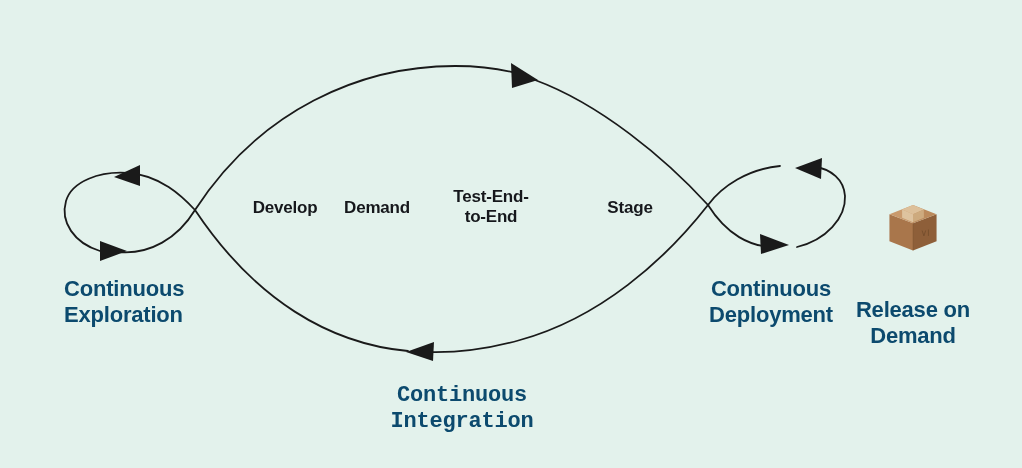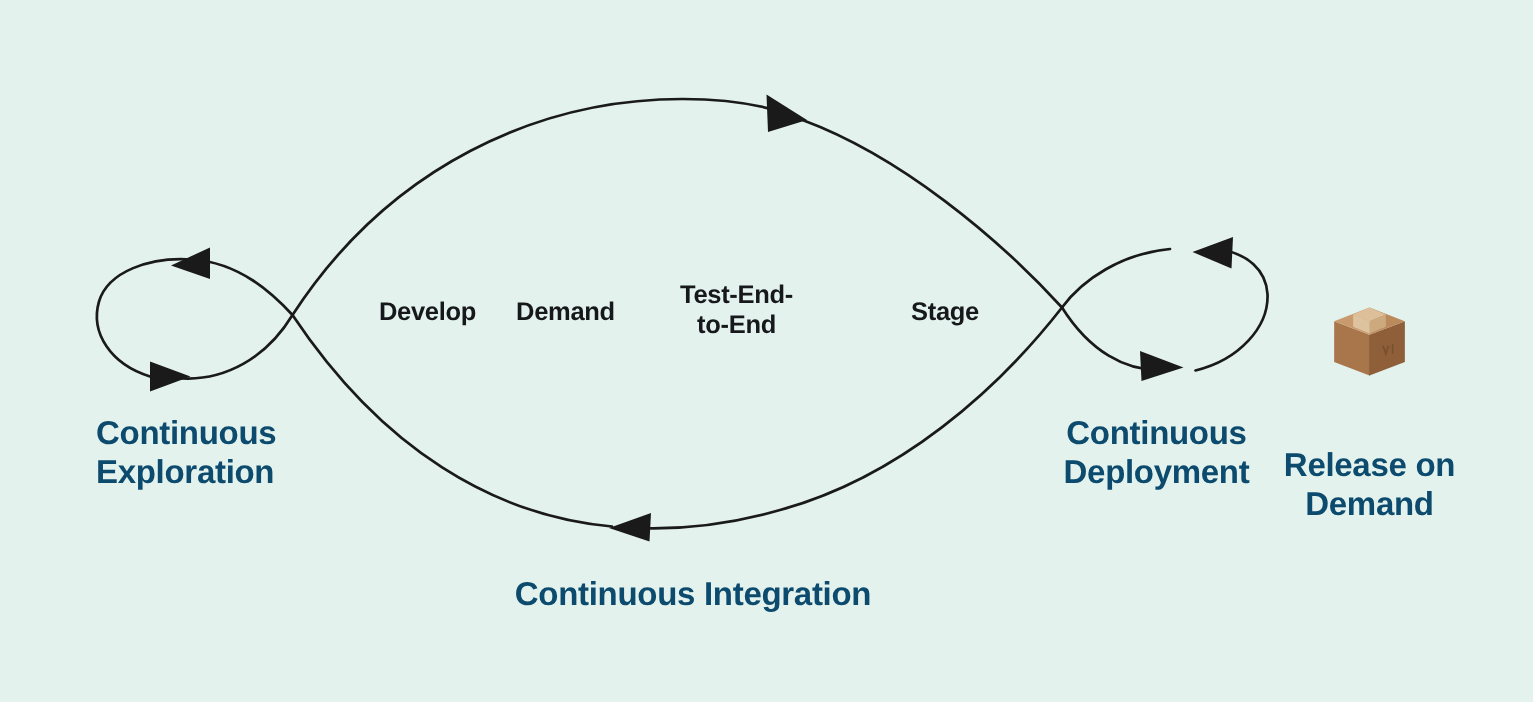--- a/index.html
+++ b/index.html
@@ -109,21 +109,21 @@
   <div class="node-label stage-label" style="left:337px; top:198px; width:80px;">Demand</div>
 
   <div class="node-label stage-label" style="left:441px; top:187px; width:100px;">Test-End-
 to-End</div>
 
   <div class="node-label stage-label" style="left:590px; top:198px; width:80px;text-align:center;">Stage</div>
 
   <div class="node-label phase-label phase-left" style="left:64px; top:276px; width:180px;">Continuous
 Exploration</div>
 
-  <div class="node-label phase-label phase-center" style="left:342px; top:383px; width:240px;">Continuous Integration</div>
+  <div class="node-label phase-label phase-center" style="left:342px; top:383px; width:240px;font-family:Liberation Mono, monospace;">Continuous Integration</div>
 
   <div class="node-label phase-label phase-center" style="left:701px; top:276px; width:140px;">Continuous
 Deployment</div>
 
   <div class="node-label phase-label phase-center" style="left:853px; top:280px; width:120px;margin-top:17px;">Release on
 Demand</div>
 
   <div class="box-icon" style="left:884px; top:196px;">
     <svg width="58" height="58" viewBox="0 0 64 64" xmlns="http://www.w3.org/2000/svg">
 

